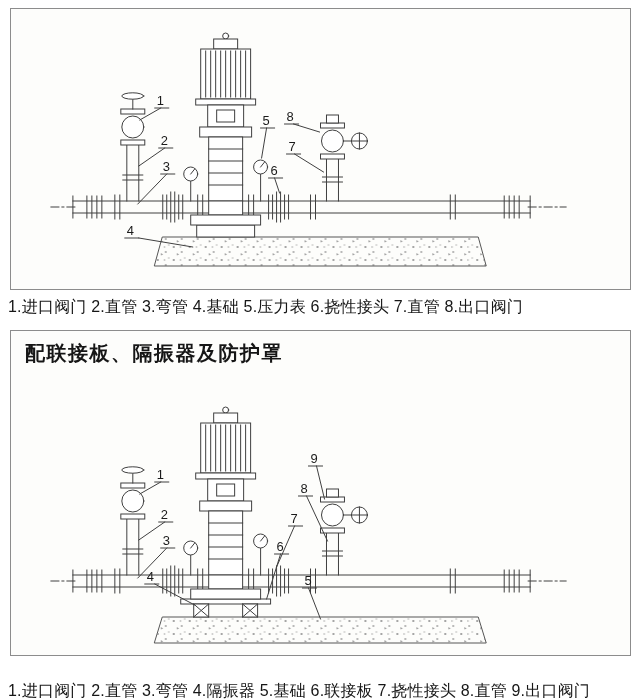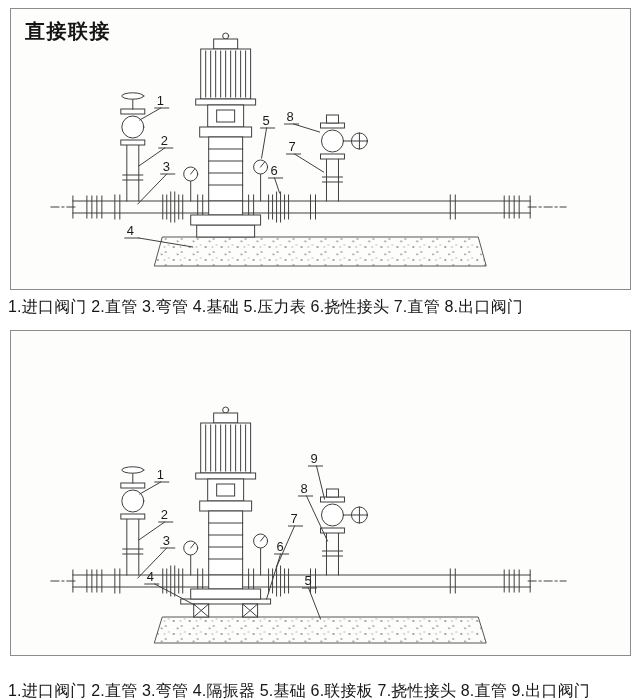--- a/index.html
+++ b/index.html
@@ -197,21 +197,20 @@
               <line x1="284" y1="145" x2="313" y2="163"></line>
           </g>
           <g>
             <text x="276" y="112">8</text>
             <line x1="274" y1="115" x2="288" y2="115"></line>
               <line x1="283" y1="115" x2="309" y2="123"></line>
           </g>
         </g>
       </g>
     </svg>
-    <h2 class="fig-title">直接联接</h2>
   </section>
 
   <p class="caption" id="caption1">1.进口阀门 2.直管 3.弯管 4.基础 5.压力表 6.挠性接头 7.直管 8.出口阀门</p>
 
   <section class="figure-box" id="fig2-box">
     <svg class="fig-svg" viewBox="0 0 620 324" preserveAspectRatio="none">
       <defs>
         <pattern id="conc2" width="16" height="13" patternUnits="userSpaceOnUse">
           <circle cx="3" cy="4" r="1" fill="#8a8a8a"></circle>
           <circle cx="11" cy="9" r="0.9" fill="#9a9a9a"></circle>
@@ -384,17 +383,18 @@
               <line x1="296" y1="165" x2="317" y2="210"></line>
           </g>
           <g>
             <text x="300" y="132">9</text>
             <line x1="298" y1="135" x2="312" y2="135"></line>
               <line x1="306" y1="135" x2="314" y2="168"></line>
           </g>
         </g>
       </g>
     </svg>
+    <h2 class="fig-title">配联接板、隔振器及防护罩</h2>
   </section>
 
   <p class="caption" id="caption2">1.进口阀门 2.直管 3.弯管 4.隔振器 5.基础 6.联接板 7.挠性接头 8.直管 9.出口阀门</p>
 
 </div>
 
 </body></html>

